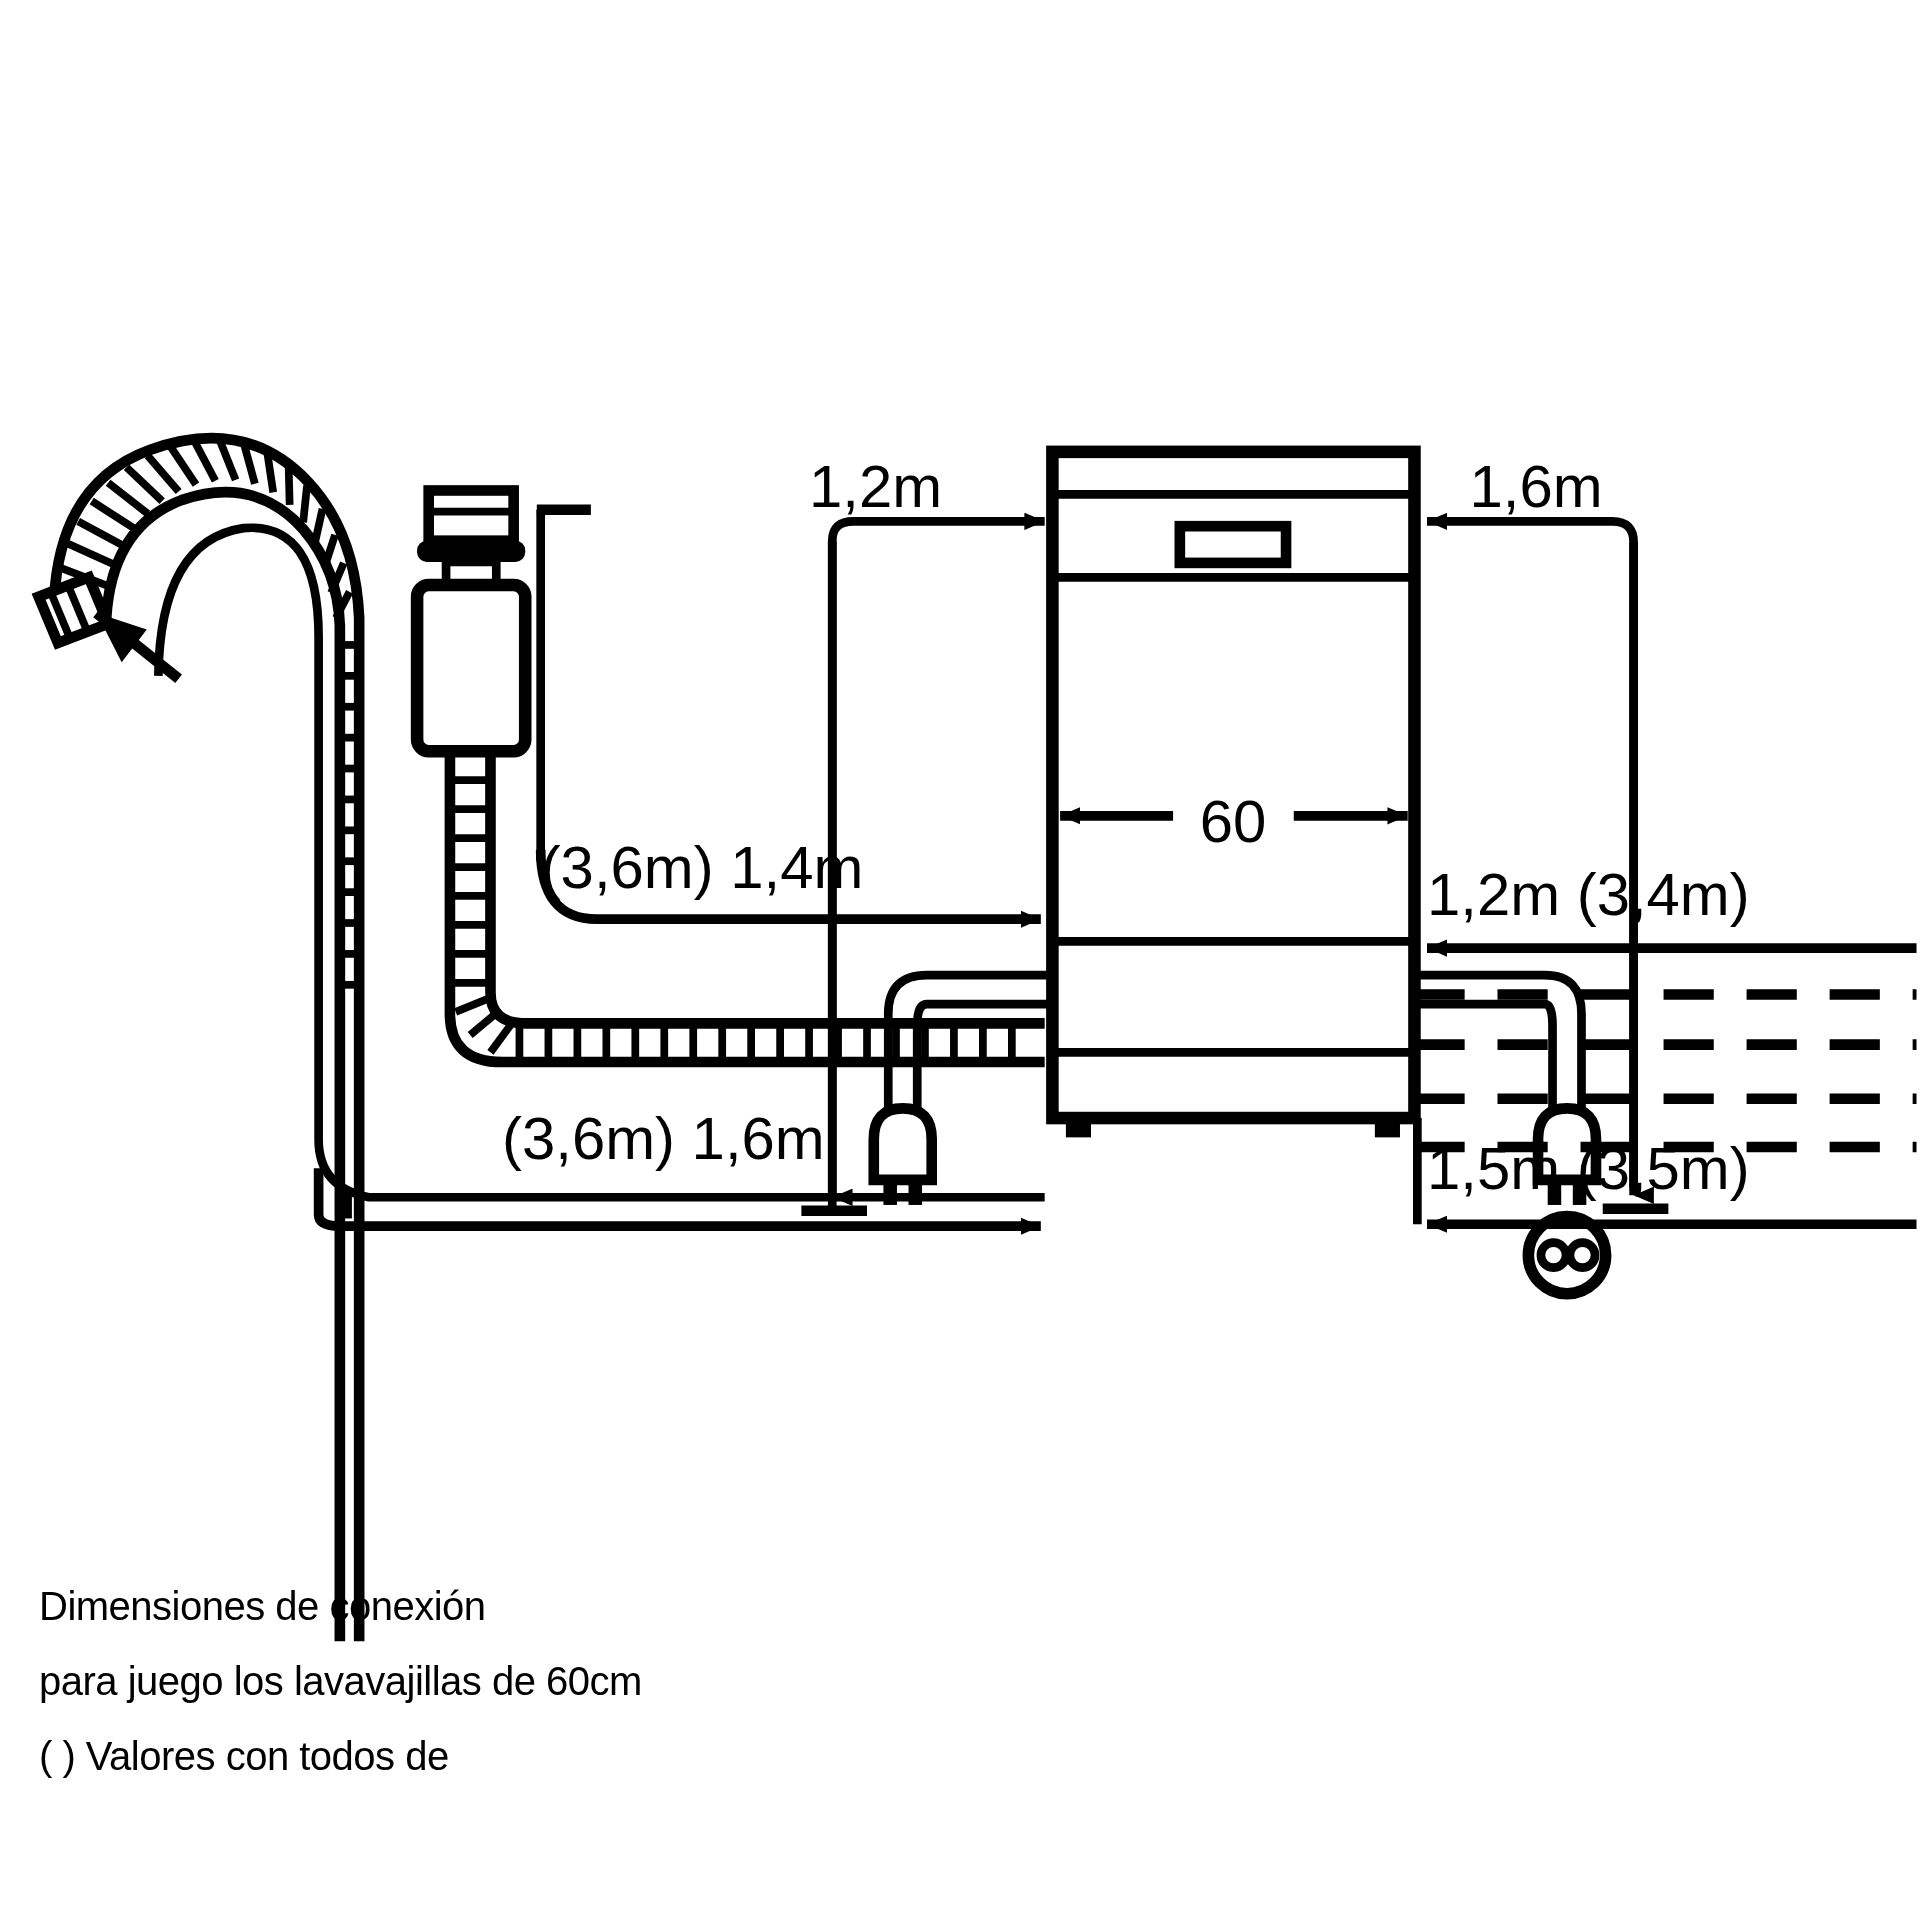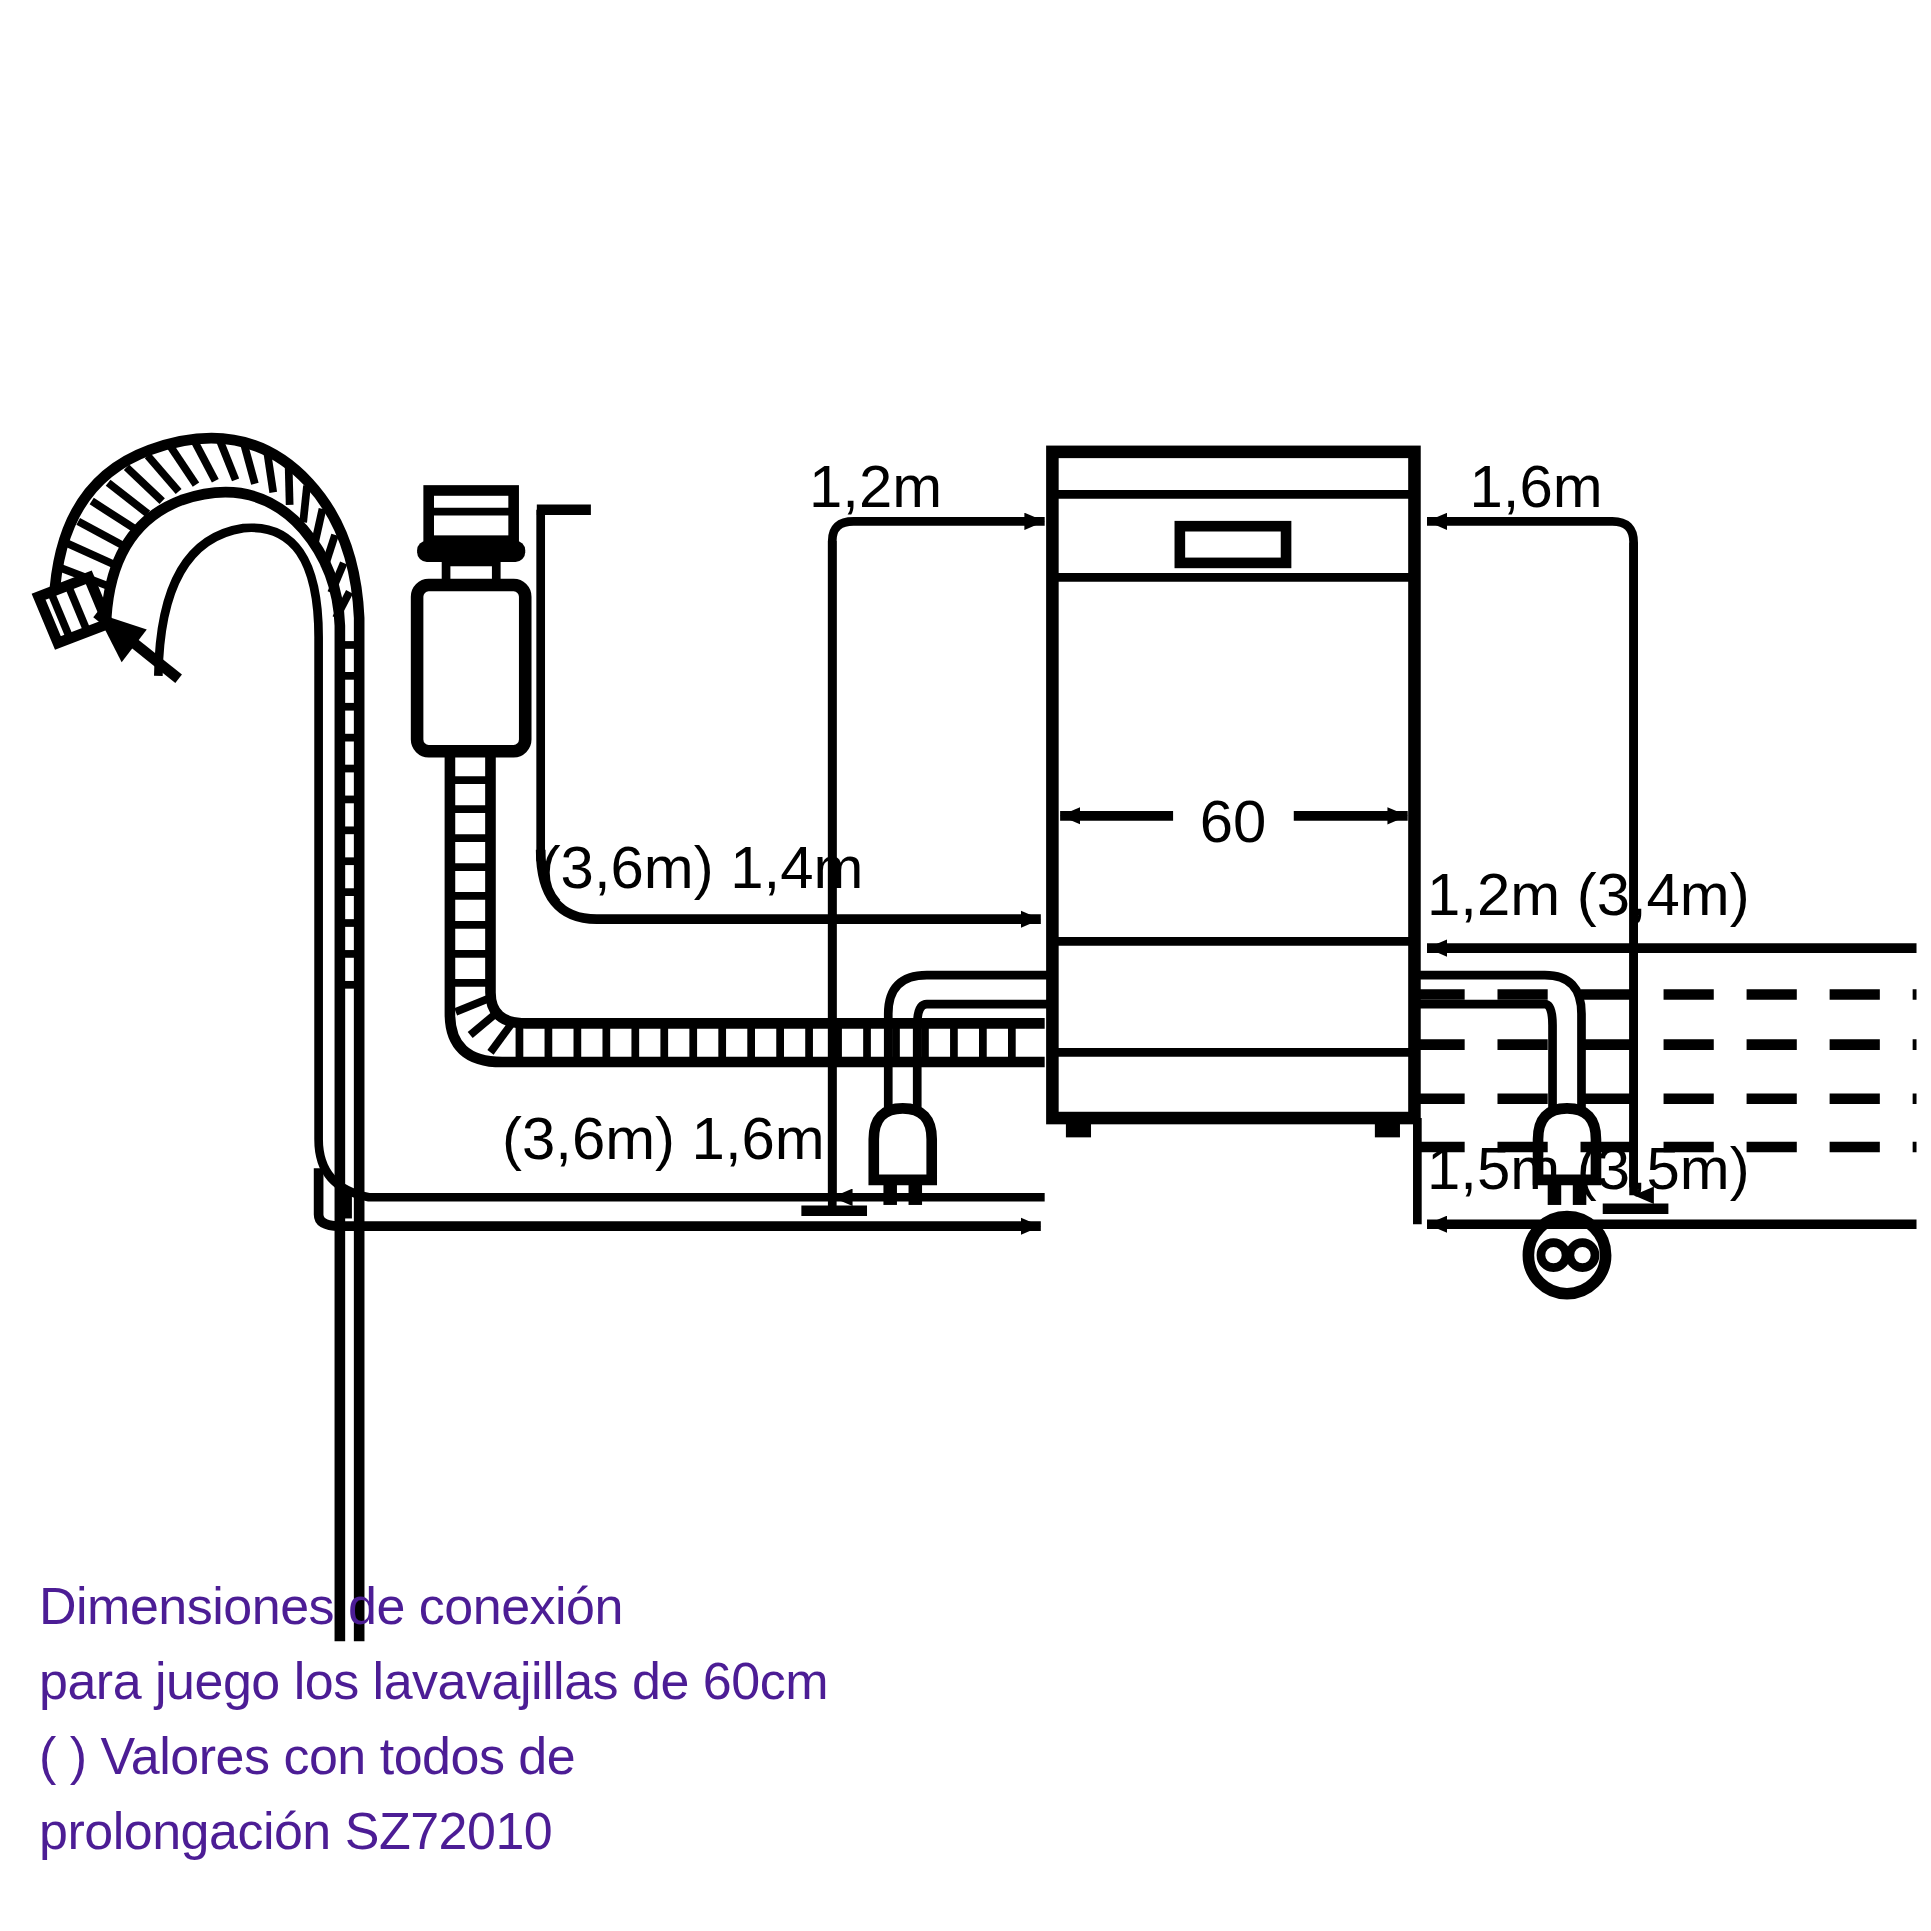--- a/index.html
+++ b/index.html
@@ -30,24 +30,24 @@
     display: block;
   }
   .caption-block {
     position: absolute;
     left: 39px;
     top: 1569px;
     width: 1545px;
   }
   .caption-line {
     font-family: "Liberation Sans", sans-serif;
-    font-size: 52px;
+    font-size: 40px;
     line-height: 75px;
     letter-spacing: -0.5px;
-    color: #4c1d95;
+    color: #000000;
     white-space: pre;
   }
   svg text {
     font-family: "Liberation Sans", sans-serif;
     fill: #000000;
   }
   .dim-label {
     font-size: 62px;
   }
 </style>
@@ -279,17 +279,16 @@
         <text class="dim-label" x="1478" y="1232" text-anchor="start" font-size="74">1,5m (3,5m)</text>
       </g>
     </g>
 
   </svg>
 
   <div class="caption-block">
     <div class="caption-line">Dimensiones de conexión</div>
     <div class="caption-line">para juego los lavavajillas de 60cm</div>
     <div class="caption-line">( ) Valores con todos de</div>
-    <div class="caption-line">prolongación SZ72010</div>
   </div>
 
 </div>
 
 
 </body></html>

